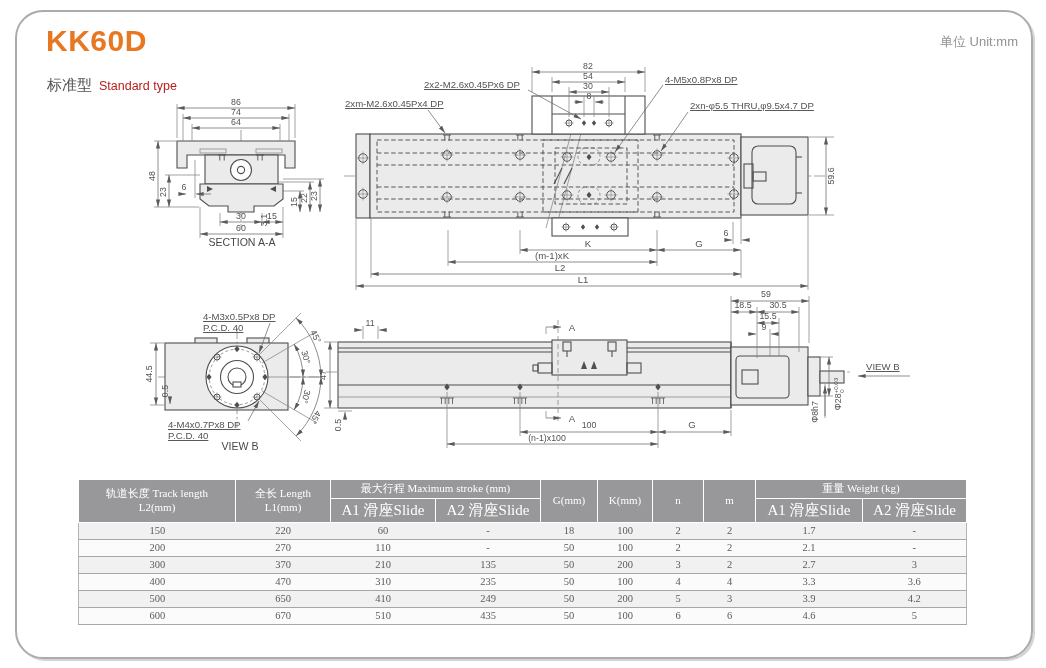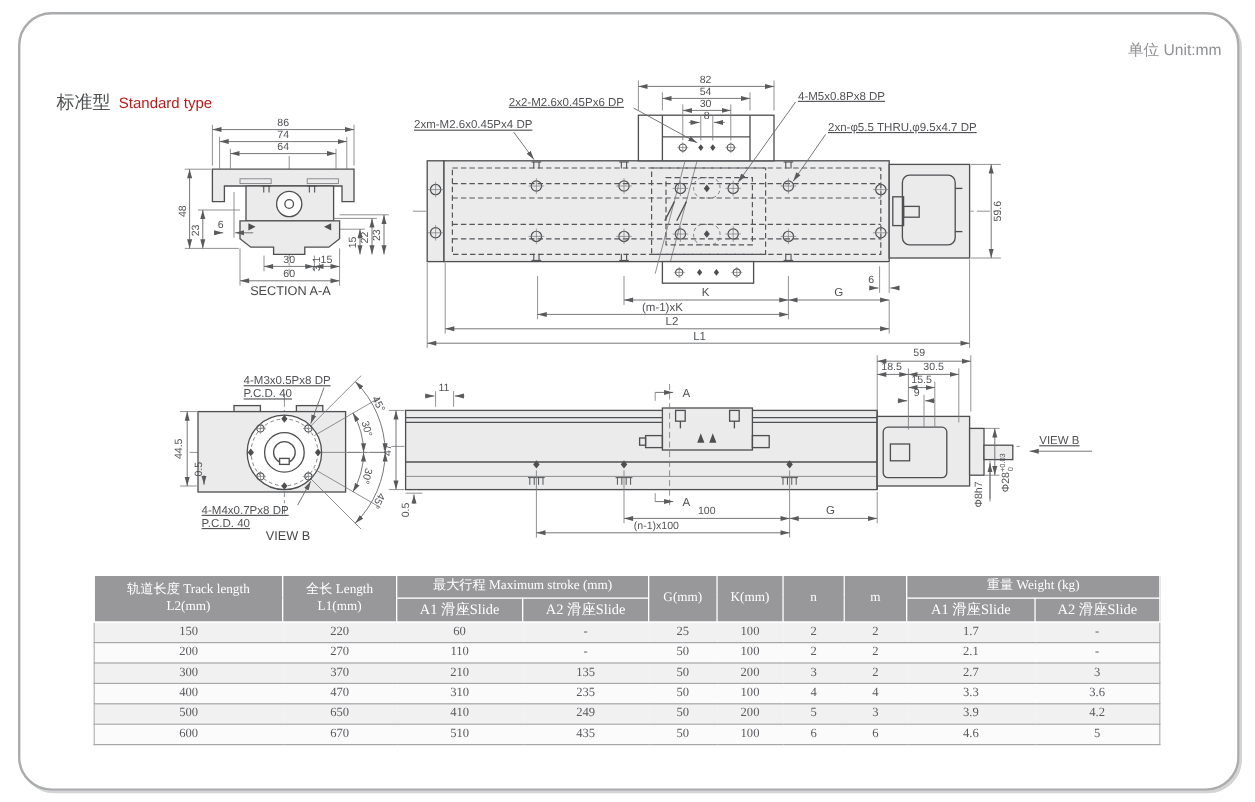--- a/index.html
+++ b/index.html
@@ -25,34 +25,35 @@
   .dle{fill:none;stroke:#67686b;stroke-width:.75;marker-end:url(#ae)}
   .dim{font:8.8px "Liberation Sans",sans-serif;fill:#525356;text-anchor:middle}
   .dimL{font:9.6px "Liberation Sans",sans-serif;fill:#525356;text-anchor:middle}
   .lbl{font:9.6px "Liberation Sans",sans-serif;fill:#525356;text-decoration:underline}
   .cap{font:10.6px "Liberation Sans",sans-serif;fill:#47484a;text-anchor:middle}
   .dia{fill:#4e4f51}
   
   #spec{position:absolute;left:78px;top:479px;width:888px;border-collapse:collapse;table-layout:fixed;font-family:Liberation Serif, serif;}
   #spec th{background:#98989b;color:#fff;font-weight:normal;border:1px solid #fff;
            font-size:11px;line-height:1.25;padding:2px 0;text-align:center;}
-  #spec th.sub{font-size:12px;}
+  #spec th.sub{font-size:15px;}
   #spec td{font-size:10.5px;color:#5a5b5e;text-align:center;height:16px;padding:0;
            border-bottom:1px solid #a6a7a9;}
   #spec tbody tr.alt{background:#f1f1f2;}
   #spec tbody tr{background:#fbfbfc;}
   #spec td:first-child{border-left:1px solid #b3b4b6;}
   #spec td:last-child{border-right:1px solid #b3b4b6;}
 </style>
 </head>
 <body>
 
 <div id="stage">
   <div id="frame"></div>
 
+  <div id="title">KK60D</div>
   <div id="subtitle">
     <span>标准型</span><span class="en">Standard type</span>
   </div>
   <div id="unit">单位 Unit:mm</div>
 
   <svg width="1046" height="470" viewBox="0 0 1046 470">
     <defs>
       <marker id="ae" markerWidth="9" markerHeight="7" refX="7.6" refY="3" orient="auto" markerUnits="userSpaceOnUse">
           <path d="M0,.9 L7.6,3 L0,5.1 Z" fill="#595a5c"></path>
         </marker>
@@ -447,21 +448,21 @@
         <th class="sub">A1 滑座Slide</th>
         <th class="sub">A2 滑座Slide</th>
       </tr>
     </thead>
     <tbody>
         <tr class="alt">
           <td>150</td>
           <td>220</td>
           <td>60</td>
           <td>-</td>
-          <td>25</td>
+          <td>18</td>
           <td>100</td>
           <td>2</td>
           <td>2</td>
           <td>1.7</td>
           <td>-</td>
         </tr>
         <tr>
           <td>200</td>
           <td>270</td>
           <td>110</td>

